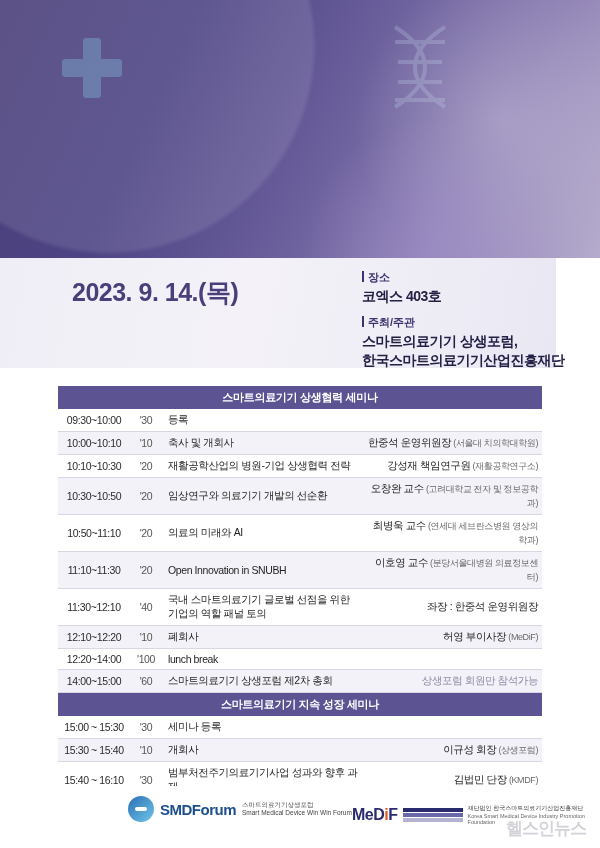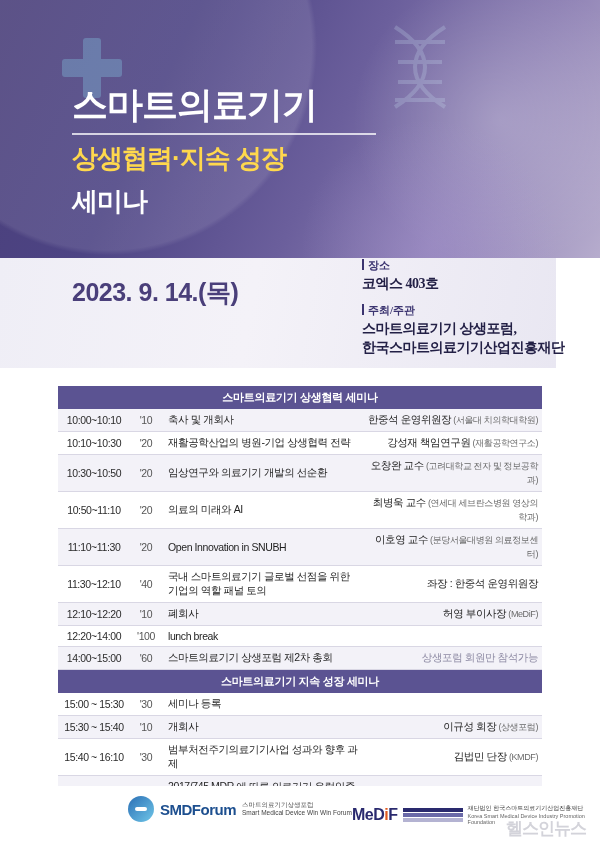--- a/index.html
+++ b/index.html
@@ -61,21 +61,21 @@
   }
   .info .date{
     position:absolute;left:72px;top:18px;
     font-size:25px;font-weight:bold;color:#4a3f7a;letter-spacing:-.5px;
   }
   .info .time{
     position:absolute;left:72px;top:52px;
     font-size:22px;color:#4a3f7a;letter-spacing:-.5px;
   }
   .info .right{
-    position:absolute;left:362px;top:0;width:230px;font-family:Liberation Serif, serif;
+    position:absolute;left:362px;top:12px;width:230px;
   }
   .lbl{
     font-size:11px;font-weight:bold;color:#3b3470;margin-bottom:2px;
     padding-left:6px;position:relative;
   }
   .lbl:before{
     content:"";position:absolute;left:0;top:1px;width:2px;height:11px;background:#3b3470;
   }
   .val{
     font-size:14px;font-weight:bold;color:#232046;letter-spacing:-.5px;line-height:1.35;
@@ -145,45 +145,45 @@
     <div class="glow"></div>
     <div class="glow2"></div>
     <div class="plus"></div>
     <svg class="dna" viewBox="0 0 120 120">
       <g stroke="#cfe9f7" stroke-width="4" fill="none">
         <path d="M35 5 C75 30, 75 60, 35 85"></path>
         <path d="M85 5 C45 30, 45 60, 85 85"></path>
         <path d="M35 20 L85 20 M38 40 L82 40 M38 60 L82 60 M35 78 L85 78"></path>
       </g>
     </svg>
-    <div class="hero-title">
-      <div class="t-line1">스마트의료기기</div>
-      <div class="t-rule"></div>
-      <div class="t-line2">상생협력·지속 성장</div>
-      <div class="t-line3">세미나</div>
-    </div>
   </div>
 
   <div class="info">
     <div class="date">2023. 9. 14.(목)</div>
     <div class="right">
       <div class="lbl">장소</div>
       <div class="val">코엑스 403호</div>
       <div class="lbl">주최/주관</div>
       <div class="val">
         <div>스마트의료기기 상생포럼,</div>
         <div>한국스마트의료기기산업진흥재단</div>
       </div>
     </div>
   </div>
 
   <div class="program">
     <div class="sect-head">스마트의료기기 상생협력 세미나</div>
     <table>
       <tbody id="s1-body">
+          <tr>
+            <td class="c-time">09:30~10:00</td>
+            <td class="c-dur">'30</td>
+            <td class="c-title">등록</td>
+            <td class="c-spk"><span></span></td>
+          </tr>
           <tr class="alt">
             <td class="c-time">10:00~10:10</td>
             <td class="c-dur">'10</td>
             <td class="c-title">축사 및 개회사</td>
             <td class="c-spk"><span>한중석 운영위원장</span><span class="aff"> (서울대 치의학대학원)</span></td>
           </tr>
           <tr>
             <td class="c-time">10:10~10:30</td>
             <td class="c-dur">'20</td>
             <td class="c-title">재활공학산업의 병원-기업 상생협력 전략</td>

